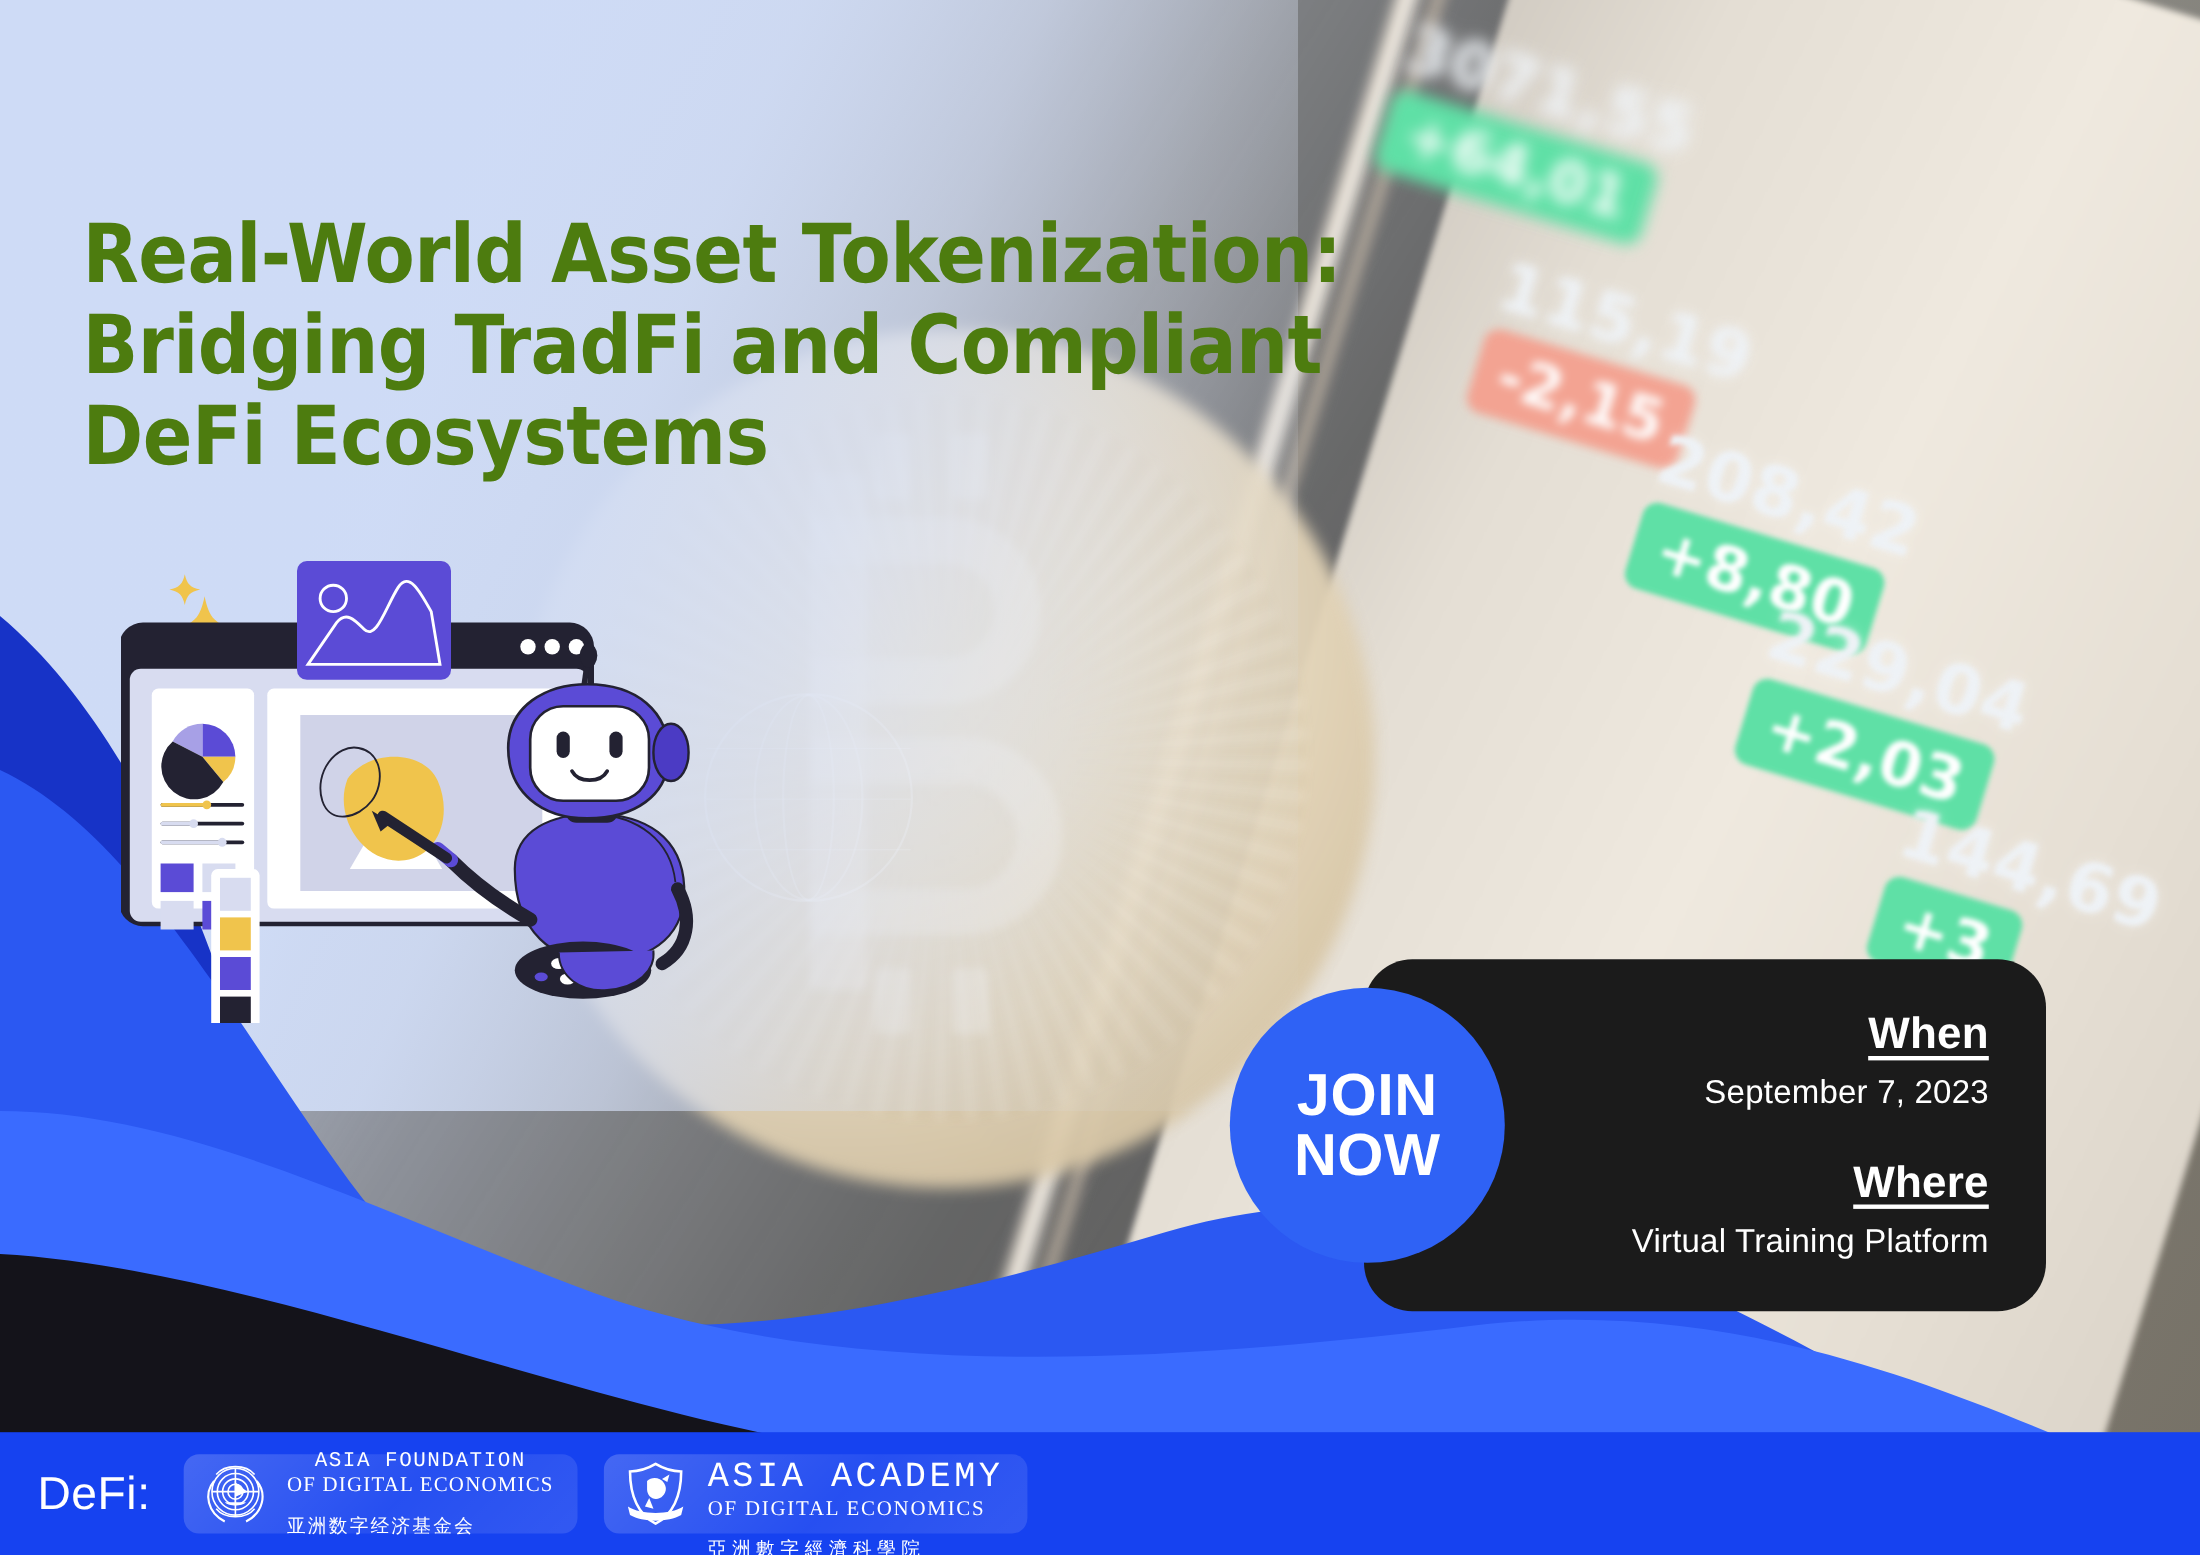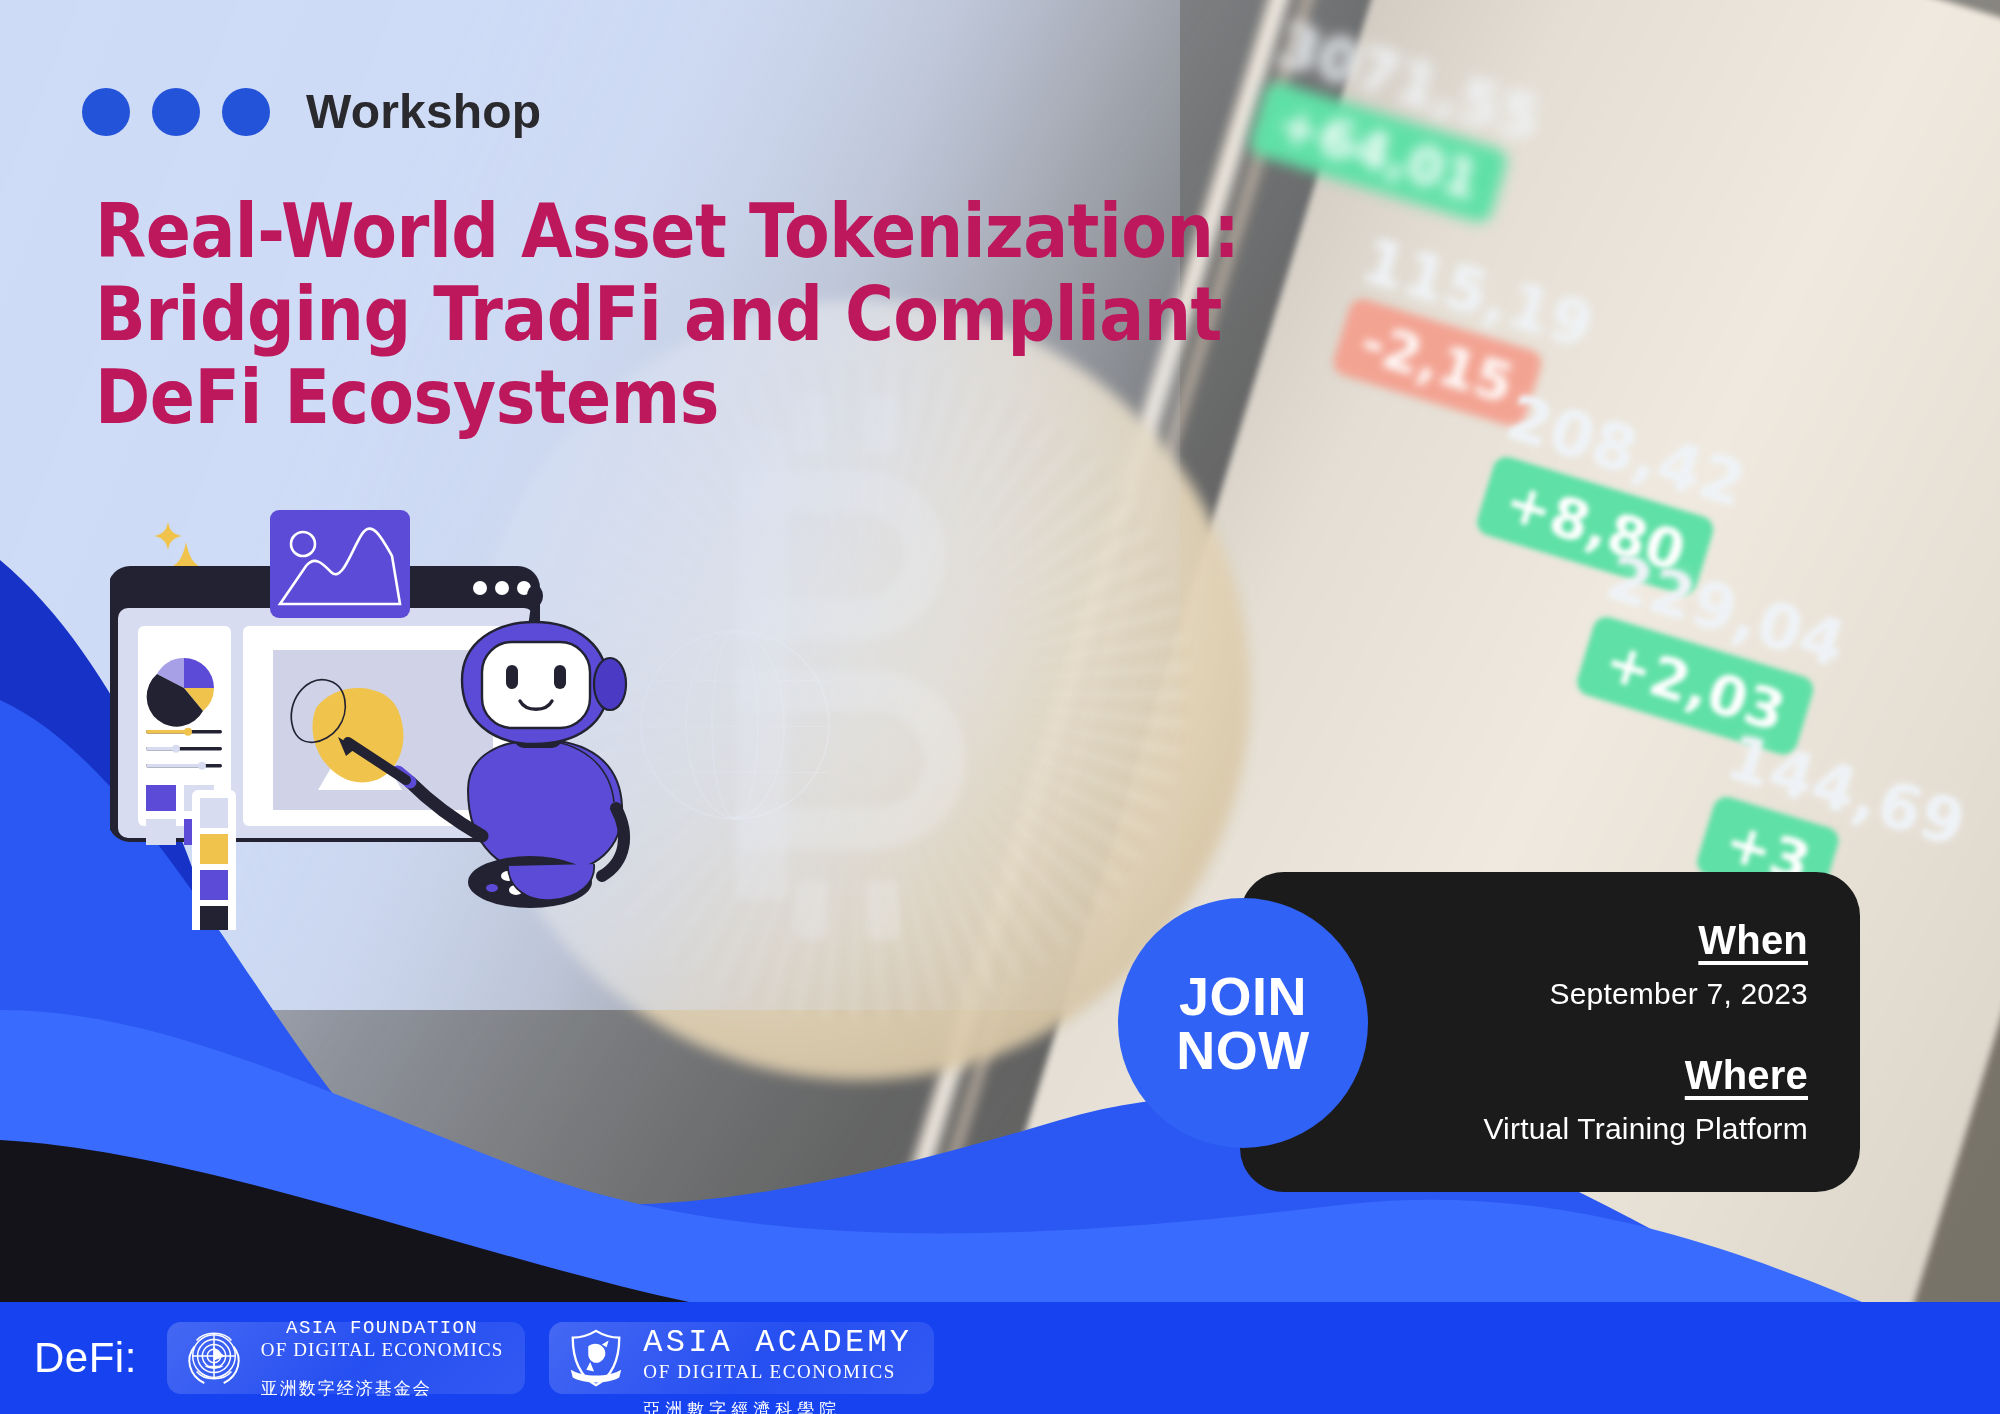--- a/index.html
+++ b/index.html
@@ -157,23 +157,23 @@
   
   .kicker{
     position:absolute; left:82px; top:84px; display:flex; align-items:center; gap:22px;
   }
   .dot{ width:48px; height:48px; border-radius:50%; background:#2253d8; }
   .kicker-text{
     font-size:48px; font-weight:700; color:#2a2a2e; letter-spacing:.2px; margin-left:14px;
     font-family:"Liberation Sans", sans-serif;
   }
   .title{
-    position:absolute; left:95px; top:190px; width:960px;
+    position:absolute; left:75px; top:190px; width:960px;
     font-family:"DejaVu Sans Condensed","Liberation Sans Narrow","Liberation Sans", sans-serif;
-    font-size:74px; font-weight:700; line-height:1.12; color:#be185d; letter-spacing:-0.5px;
+    font-size:74px; font-weight:700; line-height:1.12; color:#4d7c0f; letter-spacing:-0.5px;
   }
   .title div{ white-space:nowrap; }
 
   
   .illus{ position:absolute; left:110px; top:490px; width:580px; height:440px; }
 
   
   .info-card{
     position:absolute; left:1240px; top:872px; width:620px; height:320px;
     background:#1b1b1b; border-radius:44px;
@@ -268,26 +268,20 @@
 
     <path d="M0,700 C130,760 230,960 330,1090 C470,1265 760,1210 1060,1120
              C1330,1040 1560,1180 1730,1272 L1880,1340 L0,1340 Z" fill="#2b58f2"></path>
 
     <path d="M0,1010 C160,1010 320,1090 520,1168 C760,1262 1080,1236 1340,1205
              C1560,1180 1740,1250 1900,1318 L1900,1340 L0,1340 Z" fill="#3a6bff"></path>
 
     <path d="M0,1140 C180,1150 400,1230 620,1286 C780,1326 900,1336 1010,1340 L0,1340 Z" fill="#14131a"></path>
   </svg>
 
-  <div class="kicker">
-    <span class="dot"></span>
-    <span class="dot"></span>
-    <span class="dot"></span>
-    <span class="kicker-text">Workshop</span>
-  </div>
 
   <div class="title">
     <div>Real-World Asset Tokenization:</div>
     <div>Bridging TradFi and Compliant</div>
     <div>DeFi Ecosystems</div>
   </div>
 
   <svg class="illus" viewBox="0 0 580 440">
 
     <g>

